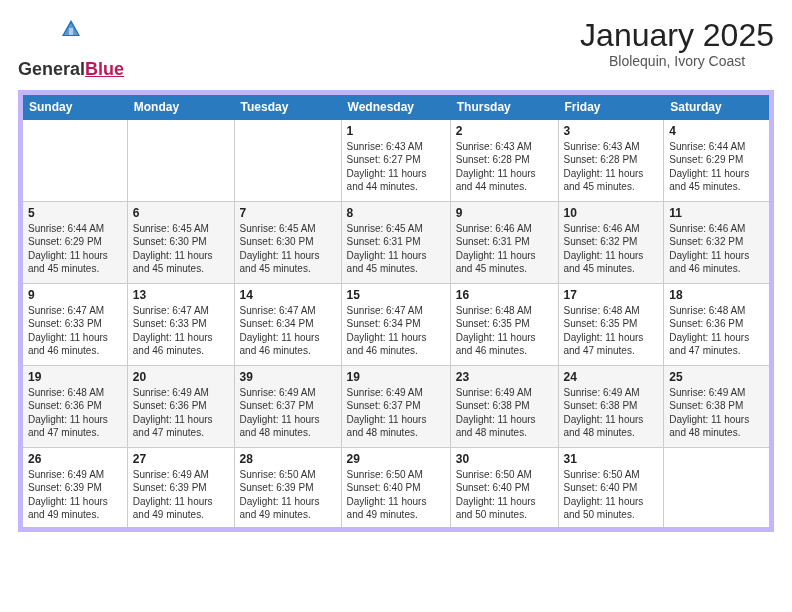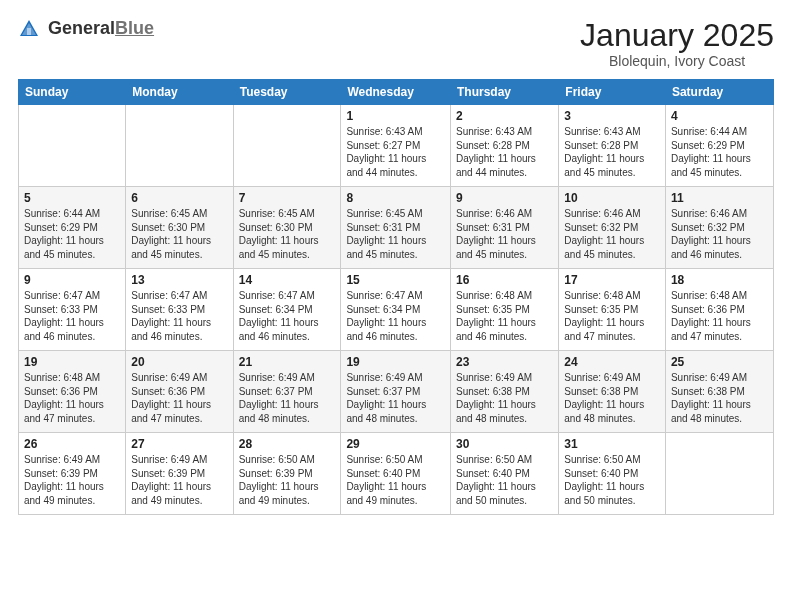--- a/index.html
+++ b/index.html
@@ -17,50 +17,51 @@
     }
     .header {
       display: flex;
       justify-content: space-between;
       align-items: flex-start;
       margin-bottom: 10px;
     }
     .logo {
       display: flex;
       align-items: center;
-      gap: 8px;
+      gap: 20px;
+      flex-direction: column;
     }
     .logo-text {
       font-size: 18px;
       font-weight: bold;
       line-height: 1.1;
     }
     .logo-general { color: #333; }
-    .logo-blue { color: #737373; text-decoration: underline; }
+    .logo-blue { color: #be185d; text-decoration: underline; }
     .logo-icon {
       width: 22px;
       height: 22px;
     }
     .title-block {
       text-align: center;
     }
     .title-month {
       font-size: 32px;
       font-weight: normal;
       color: #222;
       line-height: 1.1;
     }
     .title-location {
       font-size: 14px;
       color: #555;
     }
     .calendar {
       width: 100%;
       border-collapse: collapse;
-      border: 1px solid #c4b5fd;
+      border: 5px solid #c4b5fd;
     }
     .calendar th {
       background-color: #2a7abf;
       color: #fff;
       font-size: 12px;
       font-weight: bold;
       text-align: left;
       padding: 5px 6px;
       border: 1px solid #2a7abf;
     }
@@ -271,21 +272,21 @@
 and 47 minutes.</div>
           </td>
           <td>
             <div class="day-number">20</div>
             <div class="day-info" style="white-space: pre-line;">Sunrise: 6:49 AM
 Sunset: 6:36 PM
 Daylight: 11 hours
 and 47 minutes.</div>
           </td>
           <td>
-            <div class="day-number">21</div>
+            <div class="day-number">39</div>
             <div class="day-info" style="white-space: pre-line;">Sunrise: 6:49 AM
 Sunset: 6:37 PM
 Daylight: 11 hours
 and 48 minutes.</div>
           </td>
           <td>
             <div class="day-number">19</div>
             <div class="day-info" style="white-space: pre-line;">Sunrise: 6:49 AM
 Sunset: 6:37 PM
 Daylight: 11 hours

